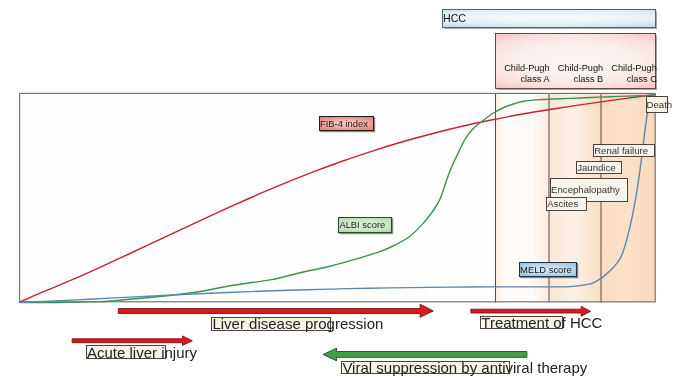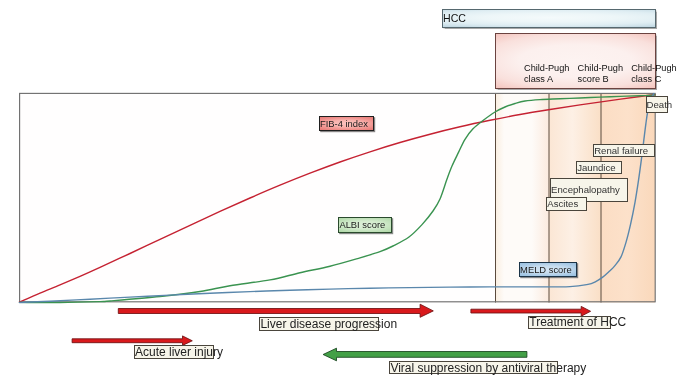--- a/index.html
+++ b/index.html
@@ -13,59 +13,59 @@
   #hcc{left:442px;top:9px;width:214px;height:19px;
        background:radial-gradient(ellipse 80% 62% at 50% 45%,#f4fafb 0%,#edf6f8 40%,#e0eef3 72%,#cfe2ea 93%,#c4dae4 100%);
        border:1px solid #56686f;font-size:10.6px;color:#111;
        box-shadow:1.2px 1.2px 1px rgba(0,0,0,.35);}
 
   
   #cirrhosis{left:495px;top:33px;width:161px;height:56px;
        background:radial-gradient(ellipse 85% 72% at 50% 50%,#fdf3f1 0%,#fcf0ee 42%,#f9e0dc 70%,#f4c6c0 90%,#efb0a9 100%);
        border:1px solid #6b4340;box-shadow:1.2px 1.2px 1px rgba(0,0,0,.35);}
   #cirrhosis-title{position:absolute;left:0;top:7.5px;width:100%;text-align:center;font-size:11.5px;color:#111;line-height:11.5px;}
-  .cp{position:absolute;top:28.5px;width:53.6px;text-align:left;font-size:9.2px;color:#111;line-height:11.2px;padding-left:28px;}
+  .cp{position:absolute;top:28.5px;width:53.6px;text-align:right;font-size:9.2px;color:#111;line-height:11.2px;}
 
   
   #plot{left:19px;top:93px;width:637px;height:210px;background:#fffefe;}
 
   
   .ebox{background:#f7f5ea;border:1.1px solid #4a453c;font-size:9.6px;color:#333;}
 
   
   #fib4{left:319px;top:116.1px;width:55.4px;height:15.3px;font-size:9.4px;
         background:radial-gradient(ellipse 72% 60% at 50% 50%,#fac3bf 0%,#f8b2ad 42%,#f0908c 78%,#e87f7b 100%);
         border:1.2px solid #1f1f1f;box-shadow:1.2px 1.2px 0 rgba(40,35,35,.55);}
   #albi{left:338.4px;top:217.4px;width:54px;height:15.3px;font-size:9.4px;
         background:radial-gradient(ellipse 72% 62% at 50% 50%,#dff0da 0%,#d4ecce 45%,#bfe0b8 80%,#b2daaa 100%);
         border:1.2px solid #2a4a2d;box-shadow:1.2px 1.2px 0 rgba(40,45,40,.55);}
   #meld{left:519.1px;top:261.8px;width:58px;height:15px;font-size:9.4px;
         background:radial-gradient(ellipse 72% 62% at 50% 50%,#d3e5f4 0%,#c6dcee 45%,#a9cae6 80%,#9cc2e1 100%);
         border:1.2px solid #1b3448;box-shadow:1.2px 1.2px 0 rgba(35,40,48,.55);}
 
   
-  .abox{background:#f7f5ea;border:1.1px solid #4a453c;font-size:12px;color:#222;margin-left:48px;}
+  .abox{background:#f7f5ea;border:1.1px solid #4a453c;font-size:15px;color:#222;}
 </style>
 </head>
 <body>
 
 <div id="root">
 
   <div id="hcc" class="abs lbl">
     <span>HCC</span>
   </div>
 
   <div id="cirrhosis" class="abs">
     <div class="cp" style="left:0px">
       <div>Child-Pugh</div>
       <div>class A</div>
     </div>
     <div class="cp" style="left:53.6px">
       <div>Child-Pugh</div>
-      <div>score B</div>
+      <div>class B</div>
     </div>
     <div class="cp" style="left:107.2px">
       <div>Child-Pugh</div>
       <div>class C</div>
     </div>
   </div>
 
   <div id="plot" class="abs"></div>
 
   <svg class="abs" id="plotsvg" width="680" height="381" style="left:0;top:0">

